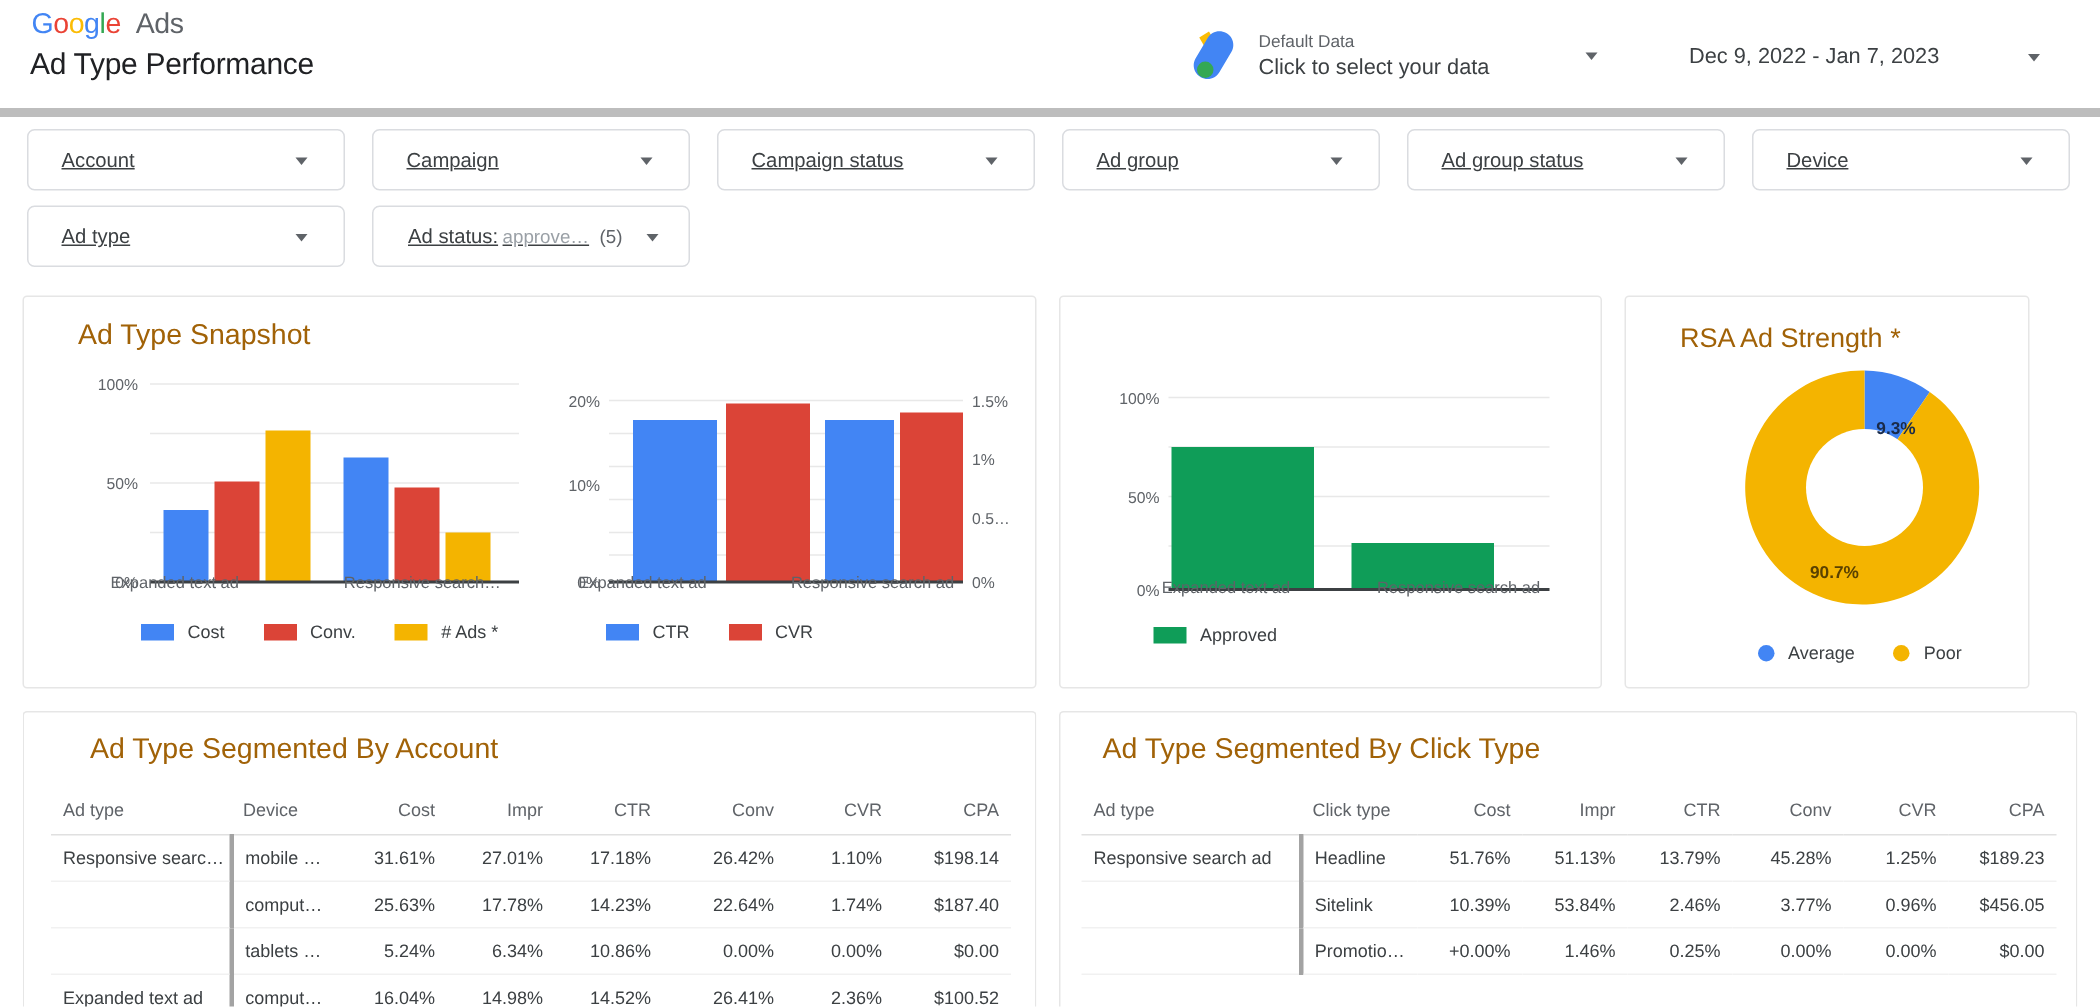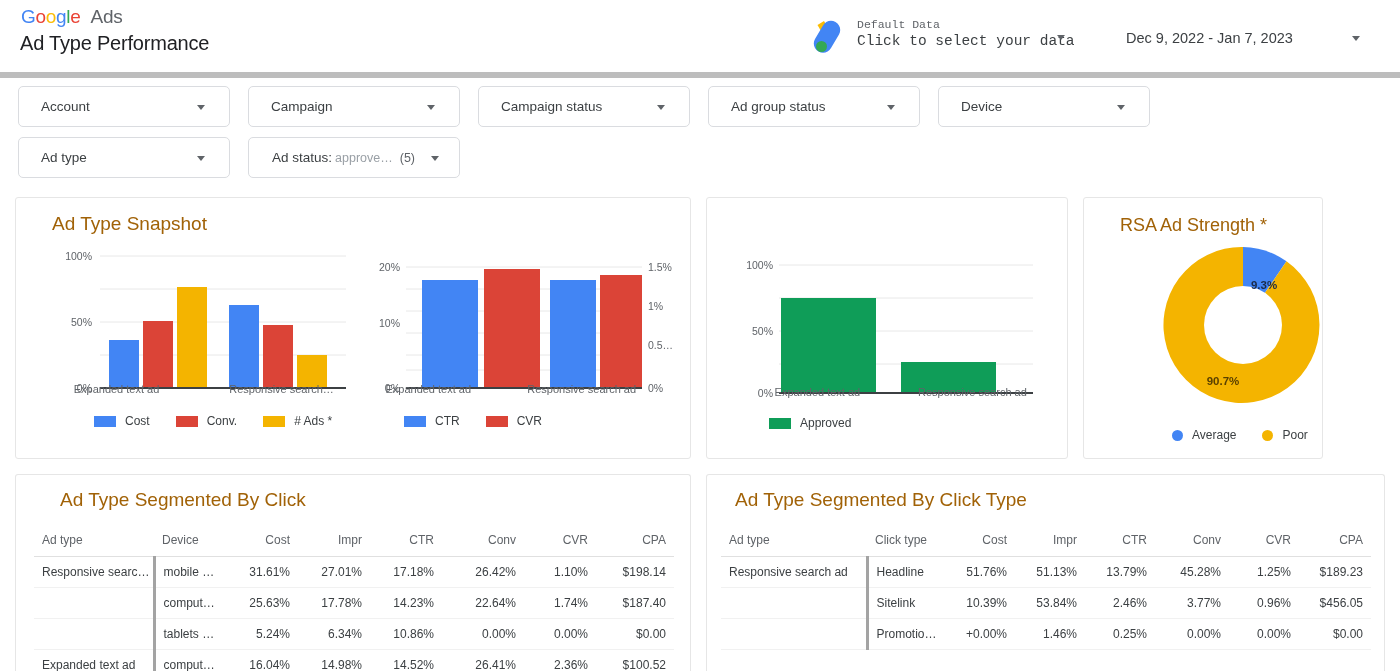--- a/index.html
+++ b/index.html
@@ -17,40 +17,40 @@
   .logo-wrap { position: absolute; left: 21px; top: 6px; font-size: 19px; letter-spacing: -0.3px; }
   .logo-g  { font-family: "Liberation Sans", sans-serif; font-weight: 400; }
   .logo-g .b1 { color:#4285F4; } .logo-g .r1 { color:#EA4335; }
   .logo-g .y1 { color:#FBBC05; } .logo-g .b2 { color:#4285F4; }
   .logo-g .g1 { color:#34A853; } .logo-g .r2 { color:#EA4335; }
   .logo-ads { color:#5F6368; margin-left:5px; }
   .page-title {
     position:absolute; left:20px; top:32px;
     font-size:20px; color:#202124; font-weight:400; letter-spacing:-0.2px;
   }
-  .data-source { position:absolute; left:813px; top:18px; display:flex; align-items:flex-start;font-family:Liberation Mono, monospace; }
+  .data-source { position:absolute; left:795px; top:18px; display:flex; align-items:flex-end; }
   .ga-mark { width:34px; height:36px; position:relative; margin-right:10px; }
   .ds-text { line-height:1.15; }
   .ds-title { font-size:11.5px; color:#5F6368; }
   .ds-sub { font-size:14.5px; color:#3C4043; margin-top:2px; }
   .caret { width:0; height:0; border-left:4px solid transparent; border-right:4px solid transparent;
            border-top:5px solid #5F6368; }
   .ds-caret { position:absolute; left:1057px; top:35px; }
   .date-range { position:absolute; left:1126px; top:30px; font-size:14.5px; color:#3C4043; }
   .date-caret { position:absolute; left:1352px; top:36px; }
   .header-rule { position:absolute; left:0; top:72px; width:1400px; height:6px; background:#bdbdbd; }
 
   
   .filters { position:absolute; left:0; top:86px; width:1400px; }
   .filter-row { display:flex; gap:18px; padding:0 18px; margin-bottom:10px; }
   .filter {
     position:relative; height:41px; background:#fff;
     border:1px solid #DADCE0; border-radius:5px;
     display:flex; align-items:center; padding:0 12px 0 22px;
-    font-size:13.5px; color:#3C4043;
+    font-size:13.5px; color:#3C4043;text-decoration:underline;
   }
   .f-w { width:212px; }
   .filter .fcaret { position:absolute; right:24px; top:18px; }
   .filter .chip-sub { color:#9AA0A6; font-size:12.5px; margin-left:3px; }
   .filter .chip-count { position:absolute; right:46px; font-size:12.5px; color:#5F6368; }
 
   
   .card {
     position:absolute; background:#fff; border:1px solid #E6E6E6; border-radius:3px;
   }
@@ -116,20 +116,24 @@
       <div class="filter f-w">
         <span>Account</span>
         <span class="caret fcaret"></span>
       </div>
       <div class="filter f-w">
         <span>Campaign</span>
         <span class="caret fcaret"></span>
       </div>
       <div class="filter f-w">
         <span>Campaign status</span>
+        <span class="caret fcaret"></span>
+      </div>
+      <div class="filter f-w">
+        <span>Ad group</span>
         <span class="caret fcaret"></span>
       </div>
       <div class="filter f-w">
         <span>Ad group status</span>
         <span class="caret fcaret"></span>
       </div>
       <div class="filter f-w">
         <span>Device</span>
         <span class="caret fcaret"></span>
       </div>
@@ -242,21 +246,21 @@
     <div style="position:absolute; left:36px; top:188px; width:310px; display:flex;">
       <div style="width:48%; text-align:center; font-size:11px; color:#5F6368;">Expanded text ad</div>
       <div style="width:52%; text-align:center; font-size:11px; color:#5F6368;">Responsive search ad</div>
     </div>
     <div class="legend" style="position:absolute; left:62px; top:218px;">
       <span class="swatch" style="background:#0F9D58;"></span>
       <span>Approved</span>
     </div>
   </div>
 
-  <div class="card" style="left:1083px; top:197px; width:240px; height:262px;">
+  <div class="card" style="left:1083px; top:197px; width:270px; height:262px;">
     <div class="card-title" style="position:absolute; left:36px; top:17px; font-size:18px;">RSA Ad Strength *</div>
 
     <svg style="position:absolute; left:76px; top:44px;" width="166" height="166" viewBox="0 0 166 166">
 
       <path d="M 83 83 L 83 5 A 78 78 0 0 1 126.5 19.3 L 83 83 Z" fill="#4285F4"></path>
       <path d="M 83 83 L 126.5 19.3 A 78 78 0 1 1 83 5 Z" fill="#F4B400"></path>
       <circle cx="83" cy="83" r="39" fill="#ffffff"></circle>
       <text x="104" y="47" text-anchor="middle" font-size="11.5" fill="#1a2b4a" font-family="Liberation Sans, sans-serif" font-weight="bold">9.3%</text>
       <text x="63" y="143" text-anchor="middle" font-size="11.5" fill="#5a4100" font-family="Liberation Sans, sans-serif" font-weight="bold">90.7%</text>
     </svg>
@@ -266,21 +270,21 @@
         <span>Average</span>
       </div>
       <div class="legend">
         <span class="dot" style="background:#F4B400;"></span>
         <span>Poor</span>
       </div>
     </div>
   </div>
 
   <div class="card" style="left:15px; top:474px; width:676px; height:200px; border-bottom:none;">
-    <div class="card-title" style="position:absolute; left:44px; top:14px;">Ad Type Segmented By Click</div>
+    <div class="card-title" style="position:absolute; left:44px; top:14px;">Ad Type Segmented By Account</div>
     <div style="position:absolute; left:18px; top:52px; width:640px;">
       <table class="dt">
         <colgroup>
           <col style="width:120px">
             <col style="width:72px">
             <col style="width:72px">
             <col style="width:72px">
           <col style="width:72px">
             <col style="width:82px">
             <col style="width:72px">

